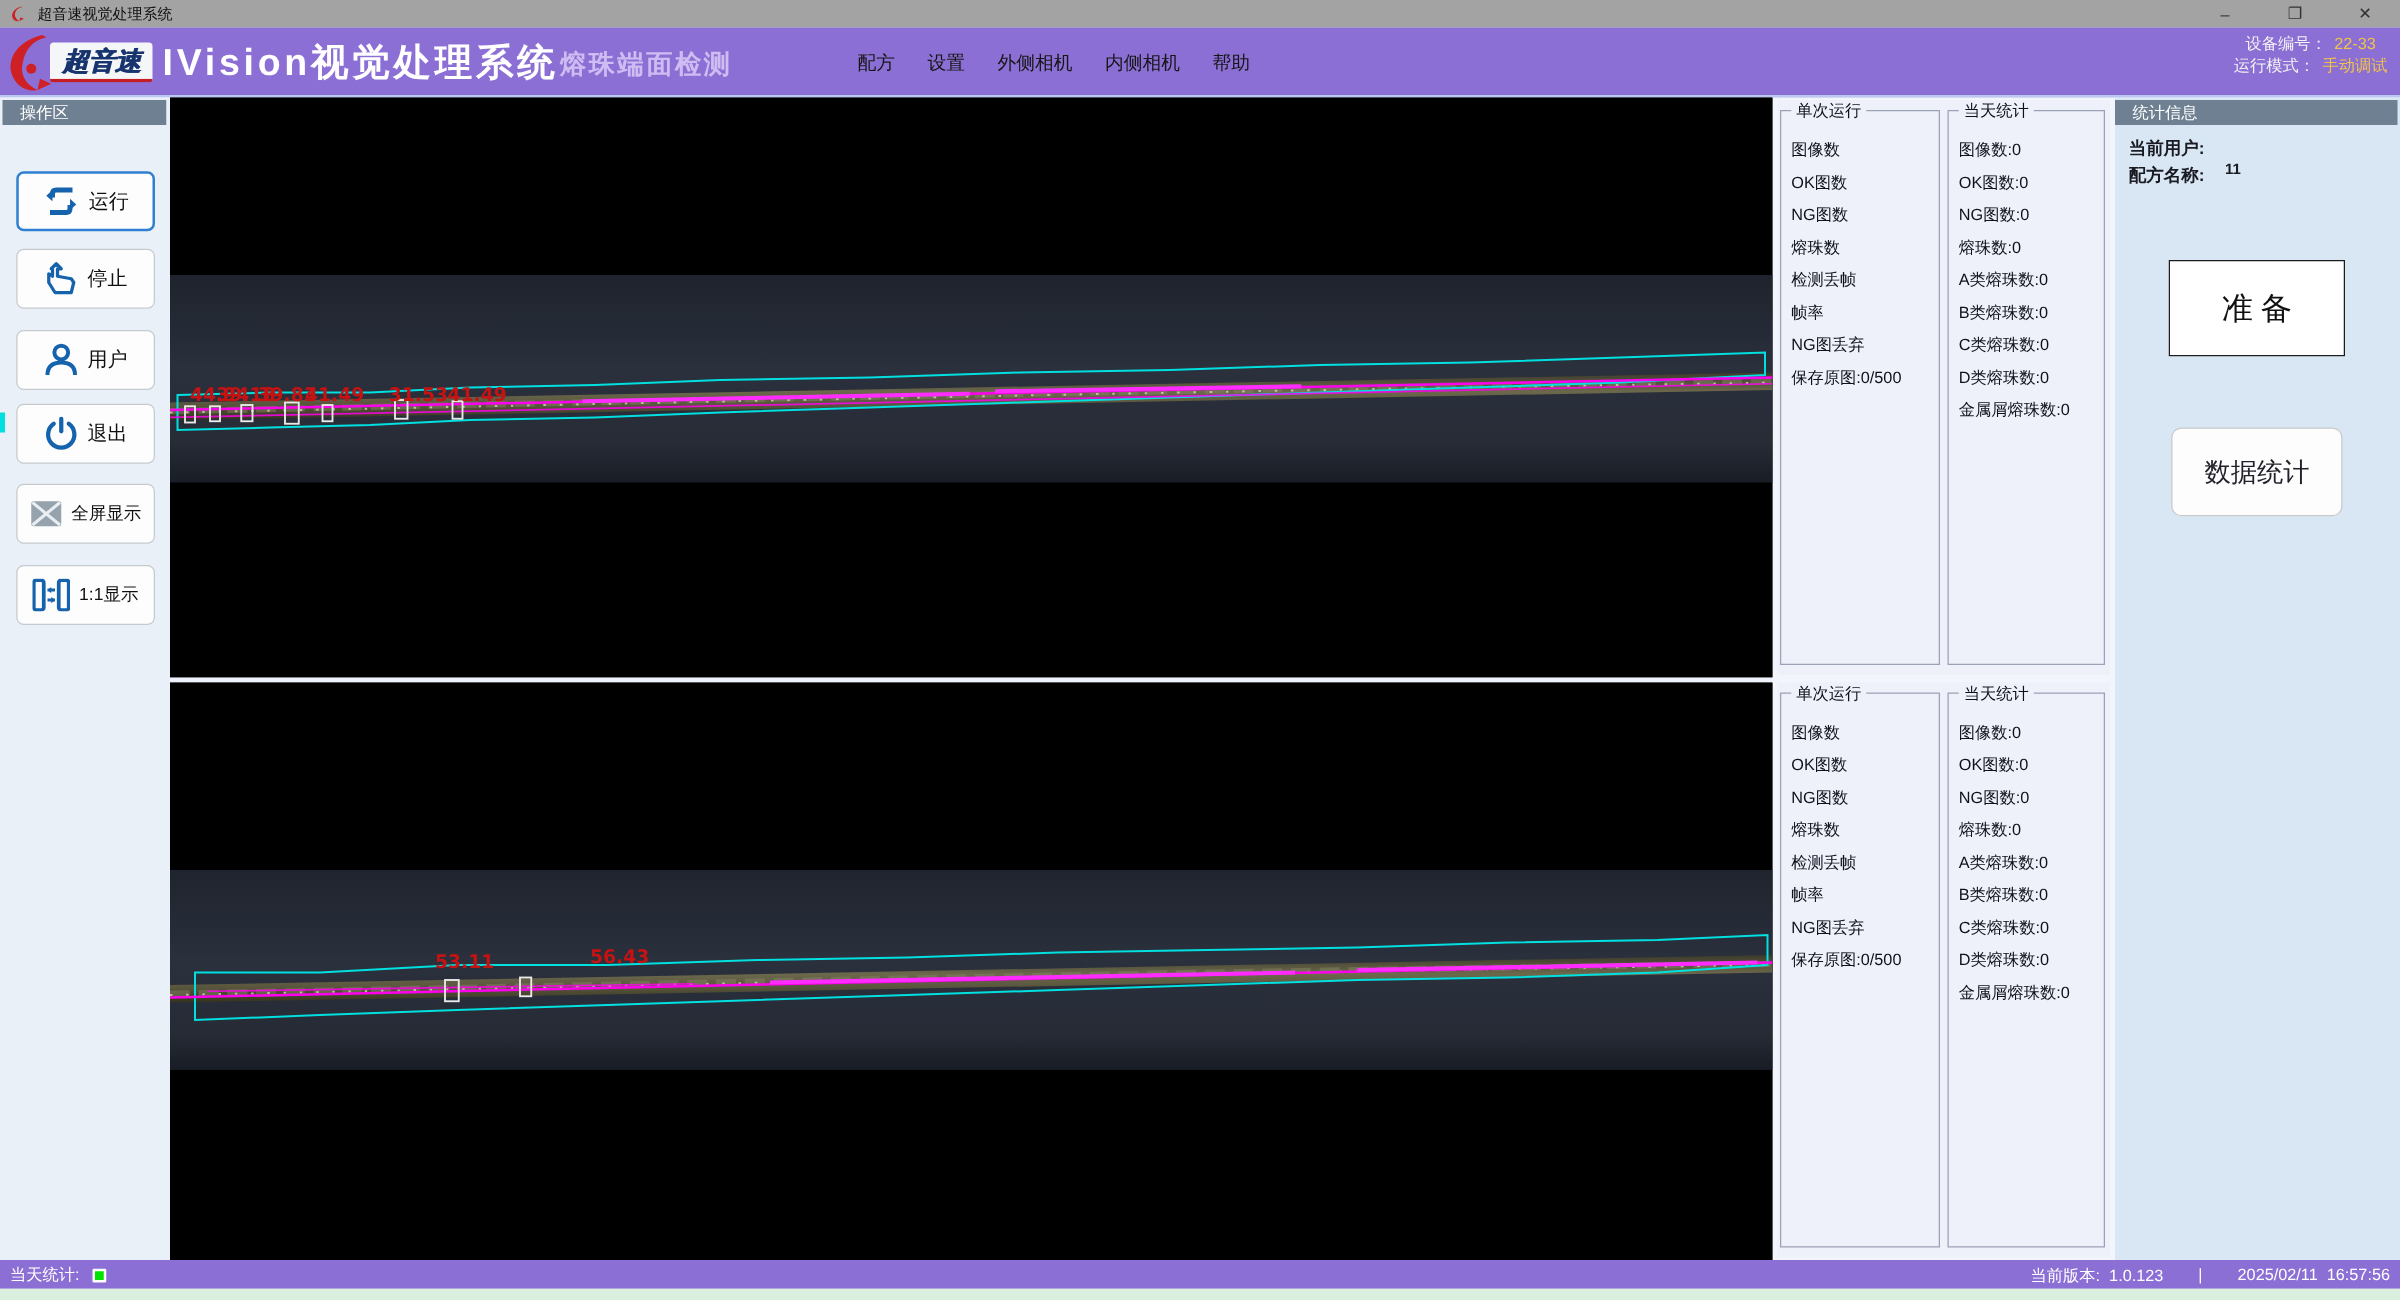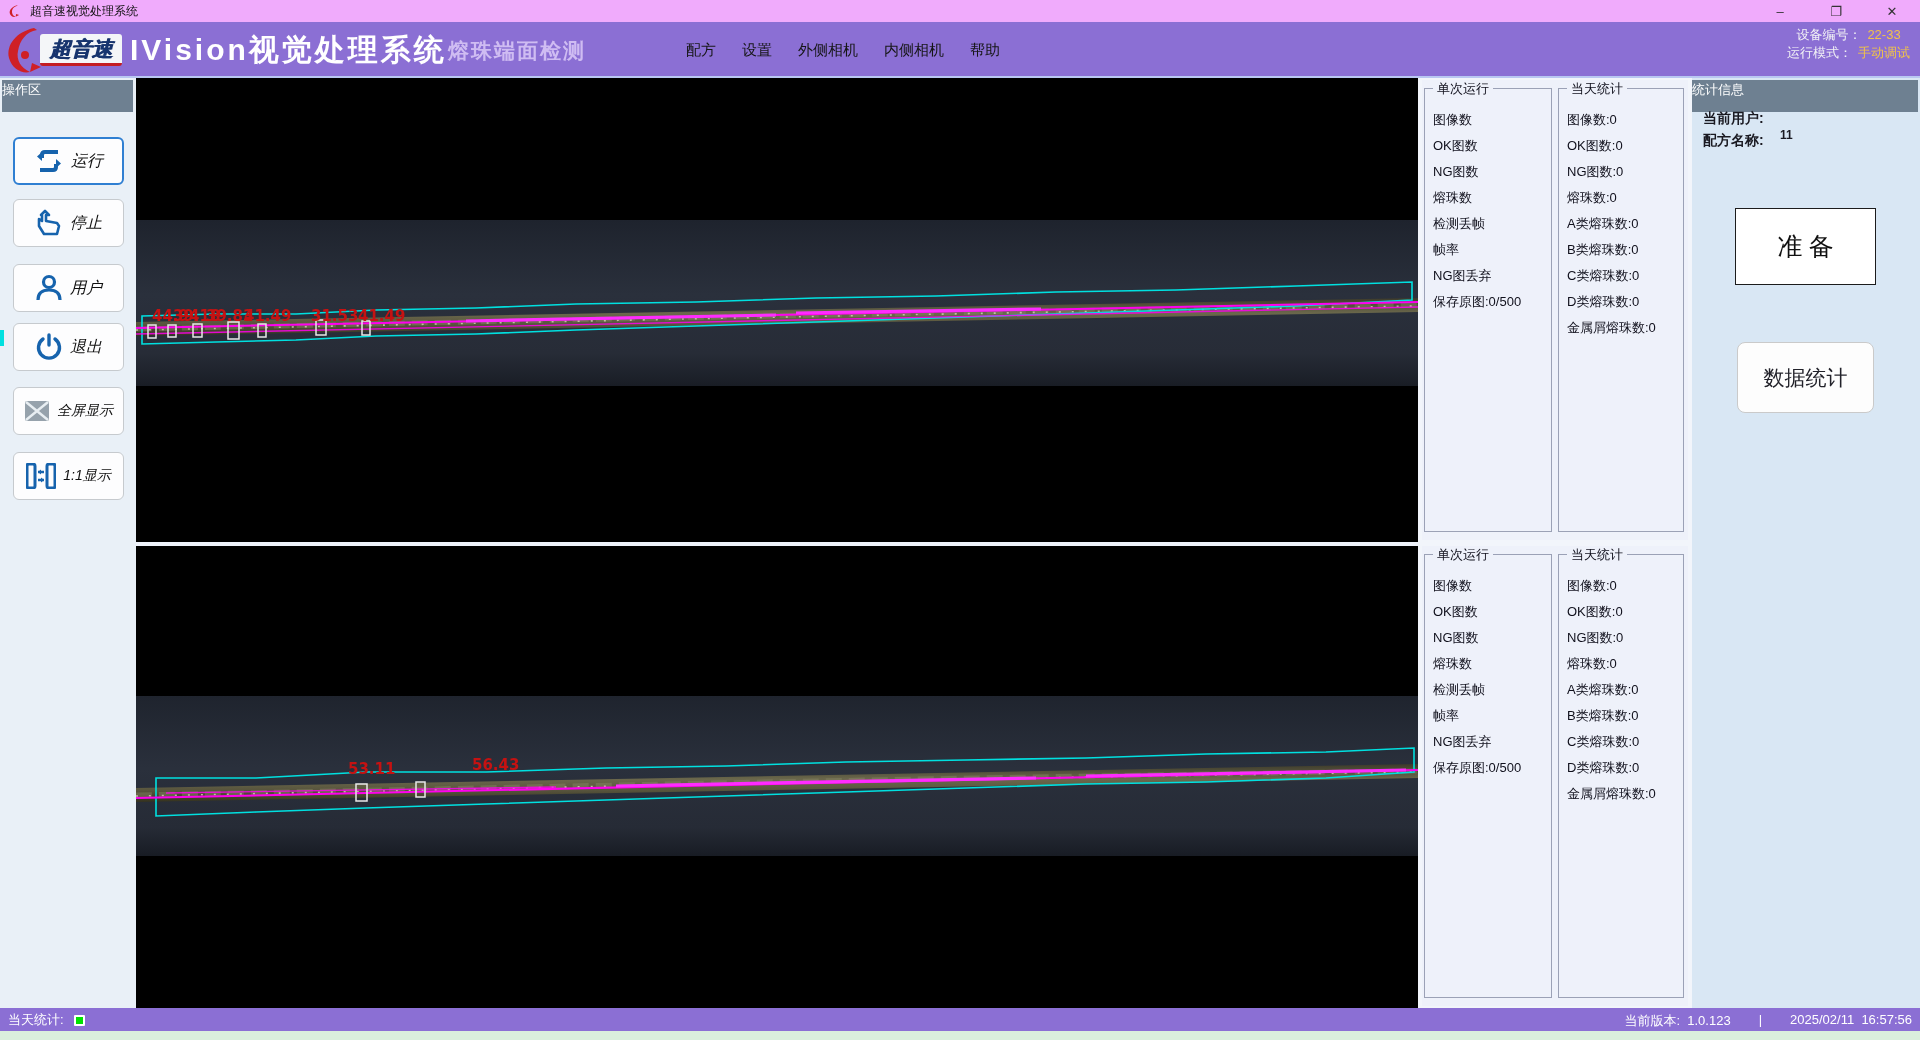--- a/index.html
+++ b/index.html
@@ -1,21 +1,21 @@
 <!DOCTYPE html>
 <html><head>
 <meta charset="utf-8">
 <style>
   * { margin:0; padding:0; box-sizing:border-box; }
   html,body { width:1920px; height:1040px; overflow:hidden;
     font-family:"Liberation Sans","DejaVu Sans",sans-serif; background:#dcefdf; }
 
   
   .titlebar { position:absolute; left:0; top:0; width:1920px; height:22px;
-    background:#f0abfc; display:flex; align-items:center; }
+    background:#a3a3a3; display:flex; align-items:center; }
   .titlebar .tb-icon { width:14px; height:14px; margin-left:8px; }
   .titlebar .tb-title { font-size:12px; color:#111; margin-left:8px; }
   .tb-controls { position:absolute; right:0; top:0; height:22px; display:flex; }
   .tb-btn { width:56px; height:22px; display:flex; align-items:center; justify-content:center;
     font-size:13px; color:#333; cursor:default; }
 
   
   .appheader { position:absolute; left:0; top:22px; width:1920px; height:56px;
     background:#8b6fd4; border-bottom:2px solid #b9c7f2; }
   .logo-swoosh { position:absolute; left:4px; top:3px; }
@@ -32,25 +32,25 @@
   .hdr-right { position:absolute; right:10px; top:4px; text-align:center; font-size:13px; line-height:18px; }
   .hdr-right .row { white-space:nowrap; }
   .hdr-lab { color:#f2f2f5; }
   .hdr-val { color:#f0c24a; margin-left:6px; }
 
   
   .main { position:absolute; left:0; top:78px; width:1920px; height:930px; background:#f2f5fb; }
 
   
   .sidebar { position:absolute; left:0; top:0; width:136px; height:930px; background:#e9f0f7; }
-  .panel-titlebar { background:#6e8091; color:#fff; font-size:13px; padding:2px 0; height:32px; line-height:16px; }
+  .panel-titlebar { background:#6e8091; color:#fff; font-size:13px; padding:2px 14px; height:20px; line-height:16px; }
   .sidebar .panel-titlebar { position:absolute; left:2px; top:2px; width:131px; }
   .side-btn { position:absolute; left:13px; width:111px; height:48px; background:#fdfdfe;
     border:1px solid #c6cace; border-radius:6px; display:flex; align-items:center;
-    justify-content:center; gap:7px; cursor:default;font-style:italic; }
+    justify-content:center; gap:7px; cursor:default; }
   .side-btn.active { border:2px solid #2f7fd2; }
   .side-btn .lbl { font-size:16px; color:#101010; }
   .cyan-artifact { position:absolute; left:0px; top:252px; width:4px; height:16px;
     border:2px solid #00e0e0; background:transparent; }
 
   
   .cameras { position:absolute; left:136px; top:0; width:1282px; height:690px; }
   .cam { display:block; background:#000; }
   .cam-gap { width:1282px; height:4px; background:#eef2fb; }
   .cam-label-text text { fill:#c51212; font-family:"DejaVu Sans",sans-serif;

